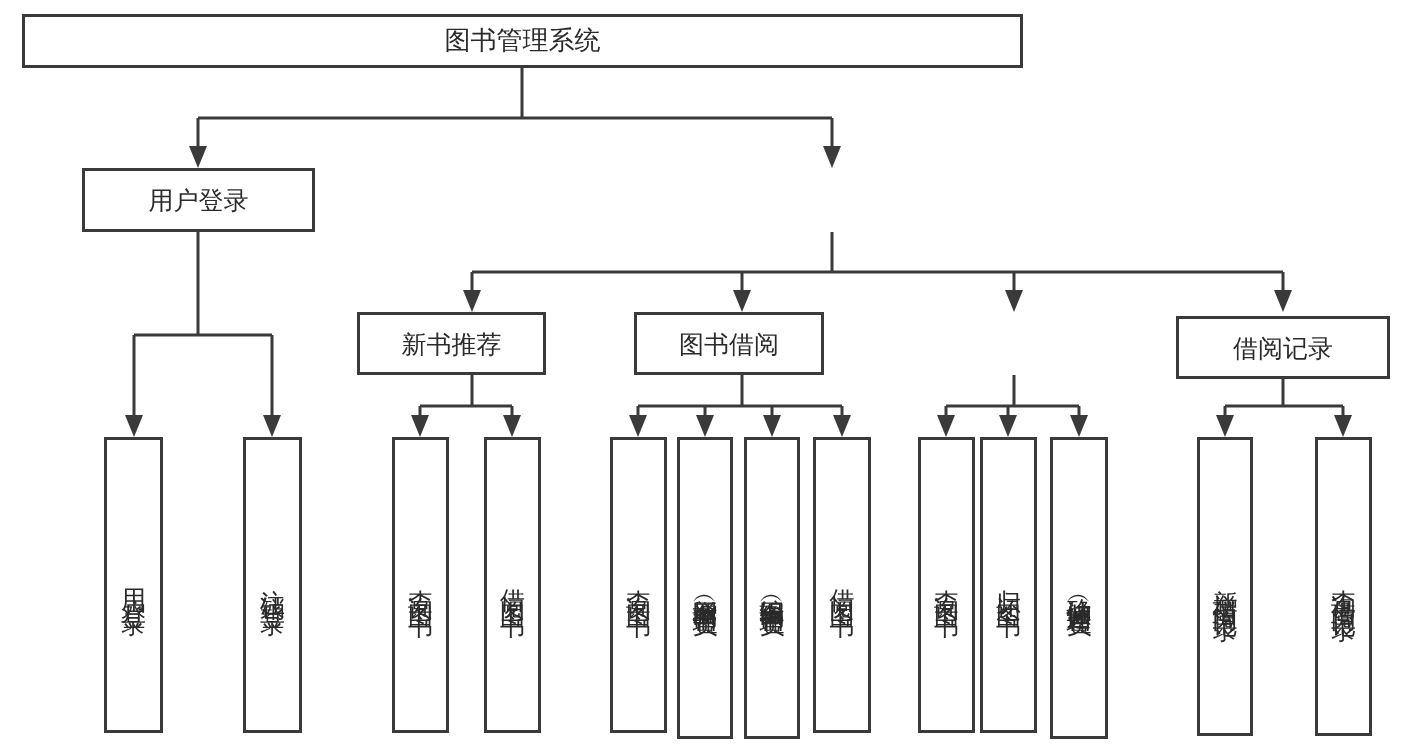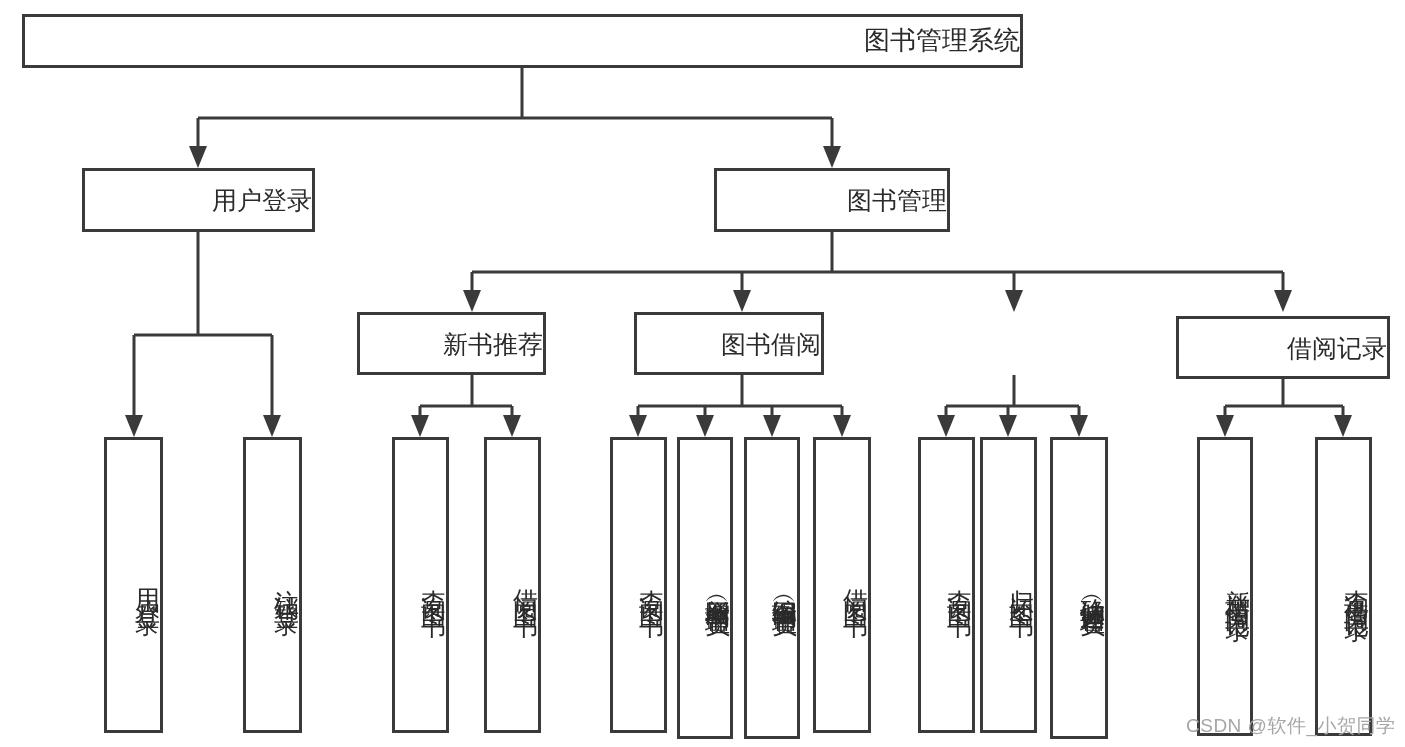--- a/index.html
+++ b/index.html
@@ -12,21 +12,21 @@
     color:#2a2a2a;
   }
   .connectors{position:absolute;left:0;top:0;z-index:1;}
   .box{
     position:absolute;
     box-sizing:border-box;
     border:3px solid #3a3a3a;
     background:#ffffff;
     display:flex;
     align-items:center;
-    justify-content:flex-end;
+    justify-content:center;
     z-index:2;
   }
   .box .lbl{
     font-size:25px;
     line-height:1.2;
     white-space:nowrap;
     color:#2a2a2a;
   }
   .box.root .lbl{font-size:26px;}
   .box.v .lbl{
@@ -94,23 +94,20 @@
     </g>
   </svg>
 
   <div class="box root" style="left:22px;top:14px;width:1001px;height:54px;">
     <span class="lbl">图书管理系统</span>
   </div>
 
   <div class="box" style="left:82px;top:168px;width:233px;height:64px;">
     <span class="lbl">用户登录</span>
   </div>
-  <div class="box" style="left:714px;top:168px;width:236px;height:64px;">
-    <span class="lbl">图书管理</span>
-  </div>
 
   <div class="box" style="left:357px;top:312px;width:189px;height:63px;">
     <span class="lbl">新书推荐</span>
   </div>
   <div class="box" style="left:634px;top:312px;width:190px;height:63px;">
     <span class="lbl">图书借阅</span>
   </div>
   <div class="box" style="left:1176px;top:316px;width:214px;height:63px;">
     <span class="lbl">借阅记录</span>
   </div>
@@ -152,15 +149,14 @@
     <span class="lbl">确认归还（管理员）</span>
   </div>
 
   <div class="box v v-mid" style="left:1197px;top:437px;width:56px;height:299px;">
     <span class="lbl">新增借阅记录</span>
   </div>
   <div class="box v v-mid" style="left:1315px;top:437px;width:57px;height:299px;">
     <span class="lbl">查询借阅记录</span>
   </div>
 
-  <div class="watermark">CSDN @软件_小贺同学</div>
 
 </div>
 
 </body></html>

